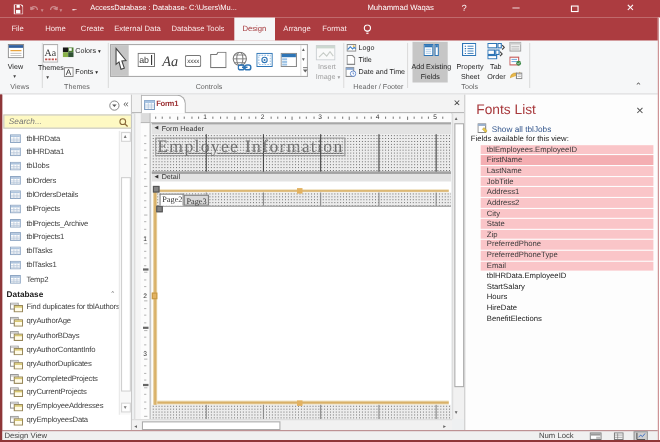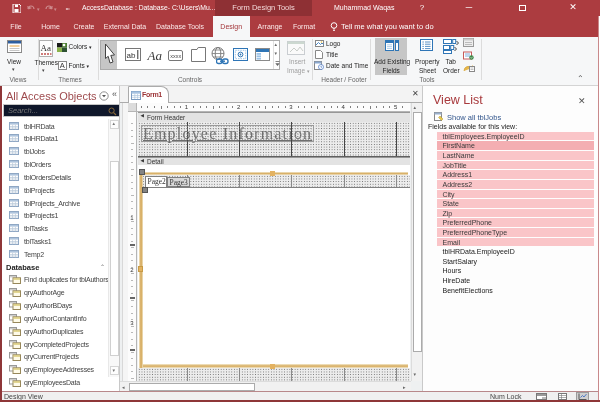--- a/index.html
+++ b/index.html
@@ -26,21 +26,21 @@
 #ribbon{left:0;top:37px;width:600px;height:49px;background:#f6f7f8;border-bottom:1px solid #d4d4d4;}
 .gsep{top:2px;width:1px;height:41px;background:#dcdcdc;}
 .glabel{top:39px;height:8px;font-size:6.5px;color:#666;text-align:center;line-height:8px;}
 .rtext{font-size:6.5px;color:#252525;line-height:8px;}
 .rgray{font-size:6.5px;color:#a0a0a0;line-height:8px;}
 .dn{font-size:5px;color:#444;}
 
 
 #nav{left:0;top:86px;width:120px;height:304.5px;background:#fff;border-right:1px solid #c8c8c8;border-left:2px solid #8e3638;}
 #navhdr{left:4px;top:2px;width:116px;height:17px;color:#9e4b4e;font-size:11px;line-height:17px;}
-#navsearch{left:1px;top:18px;width:117px;height:13px;background:#0f172a;border:1px solid #c5c5c5;}
+#navsearch{left:1px;top:18px;width:117px;height:13px;background:#fef9c3;border:1px solid #c5c5c5;}
 #navsearch span{left:4px;top:0px;font-size:7.5px;font-style:italic;color:#777;line-height:12px;}
 .navrow{left:0;width:106px;height:13px;}
 .navrow .ic{left:7px;top:2px;}
 .navrow .tx{left:22px;top:0;font-size:7px;letter-spacing:-0.2px;color:#3f3f3f;line-height:13px;}
 #navscroll{left:106px;top:33px;width:11px;height:257.5px;background:#f8f8f8;border-left:1px solid #e8e8e8;}
 
 
 #canvas{left:120px;top:86px;width:302px;height:304.5px;background:#eef0f1;}
 #tabbar{left:0;top:0;width:302px;height:17px;background:#f3f3f3;border-bottom:1px solid #ababab;}
 #formtab{left:7.5px;top:0px;width:41px;height:17px;background:#fff;border:1px solid #ababab;border-bottom:none;border-top-left-radius:1px;border-top-right-radius:8px;}
@@ -98,38 +98,36 @@
         <path d="M0 1 l1.5 3.4 L5 3z" fill="#fff"></path>
       </svg>
   <span style="left:37px;top:6px;color:rgba(255,255,255,.4);font-size:5px;">▾</span>
   <svg style="left:44px;top:5px;opacity:.4" width="9" height="7" viewBox="0 0 9 7">
         <path d="M8 4 a3 3 0 0 0 -6 0" fill="none" stroke="#fff" stroke-width="1.2"></path>
         <path d="M9 1 l-1.5 3.4 L4 3z" fill="#fff"></path>
       </svg>
   <span style="left:54px;top:6px;color:rgba(255,255,255,.4);font-size:5px;">▾</span>
   <span style="left:66px;top:5px;color:#fff;font-size:6px;">╾</span>
   <div id="apptitle" class="t">AccessDatabase : Database- C:\Users\Mu...</div>
-  <div id="ctxhdr" class="t">Form Design Tools</div>
   <div id="username" class="t">Muhammad Waqas</div>
   <div class="wbtn" style="left:416px;font-size:8px;">?</div>
   <div class="wbtn" style="left:463px;">─</div>
   <div style="left:519px;top:4.5px;width:6.5px;height:6.5px;border:1px solid #fff;"></div>
   <div class="wbtn" style="left:567px;">✕</div>
 </div>
 
 <div id="tabrow">
   <div class="rtab t" style="left:2px;width:28px;">File</div>
   <div class="rtab t" style="left:33px;width:35px;">Home</div>
   <div class="rtab t" style="left:64px;width:40px;">Create</div>
   <div class="rtab t" style="left:95px;width:60px;">External Data</div>
   <div class="rtab t" style="left:148px;width:64px;">Database Tools</div>
   <div class="rtab t" id="tab-design" style="left:212.5px;width:37.5px;">Design</div>
   <div class="rtab t" style="left:250px;width:40px;">Arrange</div>
   <div class="rtab t" style="left:286px;width:36px;">Format</div>
-  <div id="tellme" class="t">Tell me what you want to do</div>
   <svg style="left:330px;top:6px;" width="8" height="10" viewBox="0 0 8 10">
         <circle cx="4" cy="3.5" r="2.8" fill="none" stroke="#fff" stroke-width="1"></circle>
         <path d="M3 7h2M3 8.5h2" stroke="#fff" stroke-width="0.8"></path>
       </svg>
 </div>
 
 <div id="ribbon">
 
   <svg style="left:6.5px;top:3px" width="15" height="13" viewBox="0 0 15 13">
         <rect x="0.5" y="0.5" width="14" height="12" fill="#fff" stroke="#8a8a8a"></rect>
@@ -288,21 +286,20 @@
         <path d="M9.5 3 l1.5 3h-3z" fill="#e8b84b"></path>
         <rect x="6.5" y="4.5" width="5" height="5" fill="#fff" stroke="#888"></rect>
         <path d="M7.5 6h3M7.5 7.5h3" stroke="#999" stroke-width=".6"></path>
       </svg>
   <div class="glabel t" style="left:414px;width:26px;">Tools</div>
   <div class="gsep" style="left:481px;"></div>
   <div style="left:577px;top:37px;font-size:8px;color:#555;">⌃</div>
 </div>
 
 <div id="nav">
-  <div id="navhdr" class="t">All Access Objects</div>
   <svg style="left:97px;top:5px" width="10" height="10" viewBox="0 0 10 10">
         <circle cx="5" cy="5" r="4.2" fill="none" stroke="#777" stroke-width="0.8"></circle>
         <path d="M3 4l2 2.2L7 4z" fill="#555"></path>
       </svg>
   <span style="left:110px;top:3px;font-size:9px;color:#555;">«</span>
   <div id="navsearch">
         <span class="t">Search...</span>
     <svg style="left:104px;top:2px" width="9" height="9" viewBox="0 0 9 9">
           <circle cx="3.6" cy="3.6" r="2.6" fill="none" stroke="#8a6a3a" stroke-width="1"></circle>
           <path d="M5.6 5.6 L8 8" stroke="#8a6a3a" stroke-width="1.2"></path>
@@ -669,21 +666,21 @@
     <div class="dn" style="left:2px;top:268px;color:#666;">▾</div>
   </div>
   <div id="hscroll">
     <div class="dn" style="left:2px;top:1.5px;color:#666;">◂</div>
     <div class="sthumb" style="left:9px;top:1px;width:126px;height:7.5px;"></div>
     <div class="dn" style="left:283px;top:1.5px;color:#666;">▸</div>
   </div>
 </div>
 
 <div id="fieldlist">
-  <div id="fltitle" class="t">View List</div>
+  <div id="fltitle" class="t">Fonts List</div>
   <div id="flclose">✕</div>
   <svg style="left:11px;top:26px" width="9" height="9" viewBox="0 0 9 9">
         <rect x="0.5" y="0.5" width="7" height="8" fill="#fff" stroke="#888"></rect>
         <rect x="0.5" y="0.5" width="7" height="2" fill="#9ab0cc"></rect>
         <path d="M6 4l3 3-1.5 1.5-3-3z" fill="#e8c84b" stroke="#a0882a" stroke-width=".4"></path>
       </svg>
   <div id="fllink" class="t">Show all tblJobs</div>
   <div id="fllabel" class="t">Fields available for this view:</div>
   <div id="flrows">
         <div class="flrow pink" style="top:45.8px">

